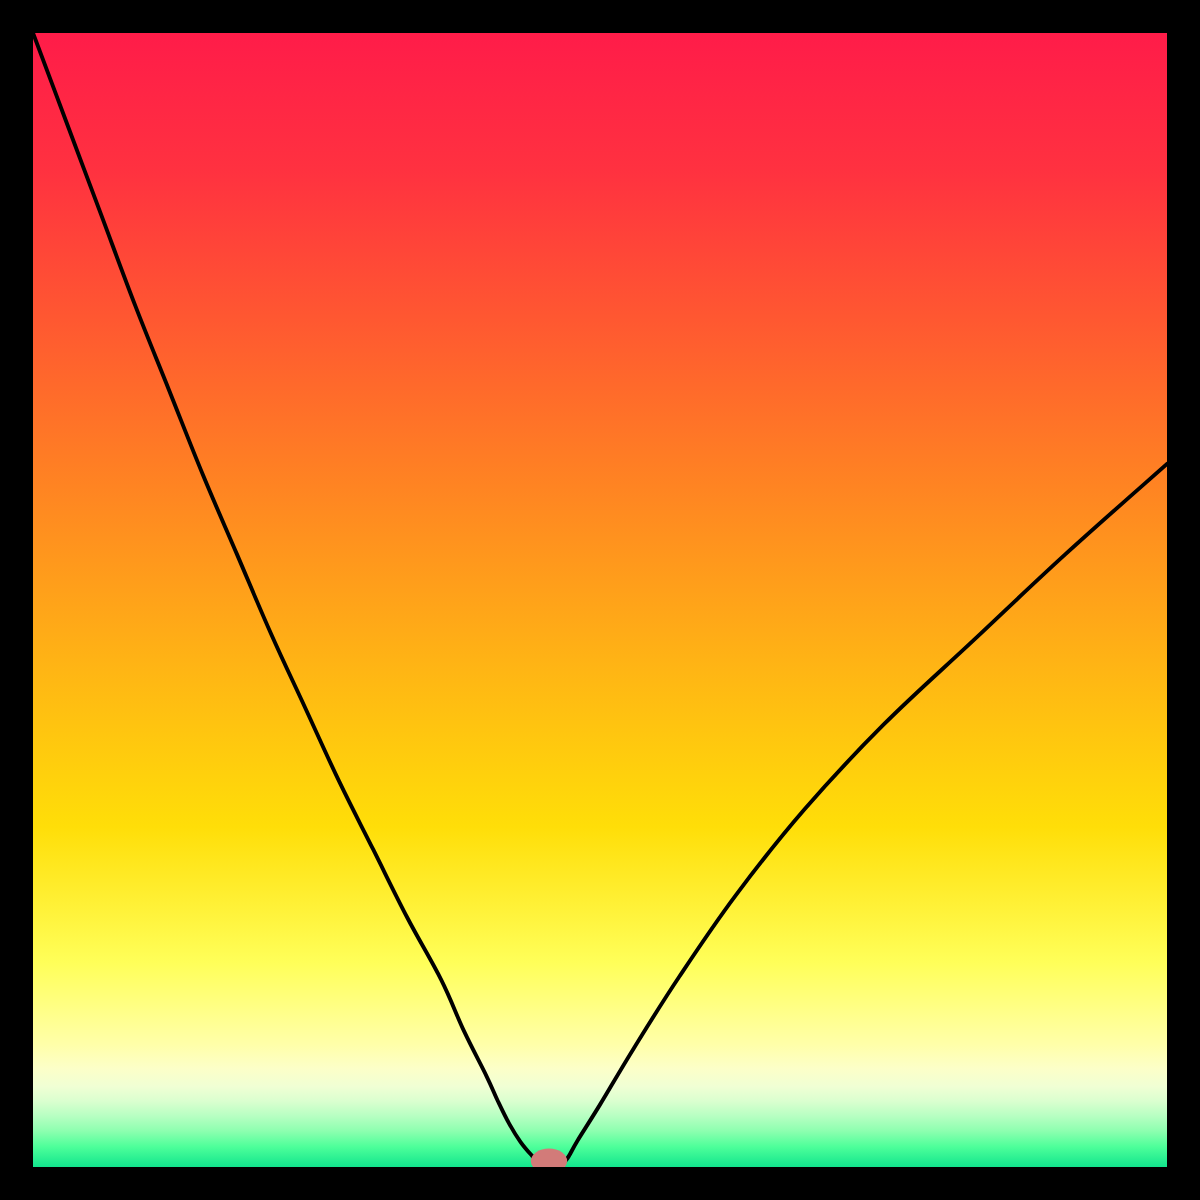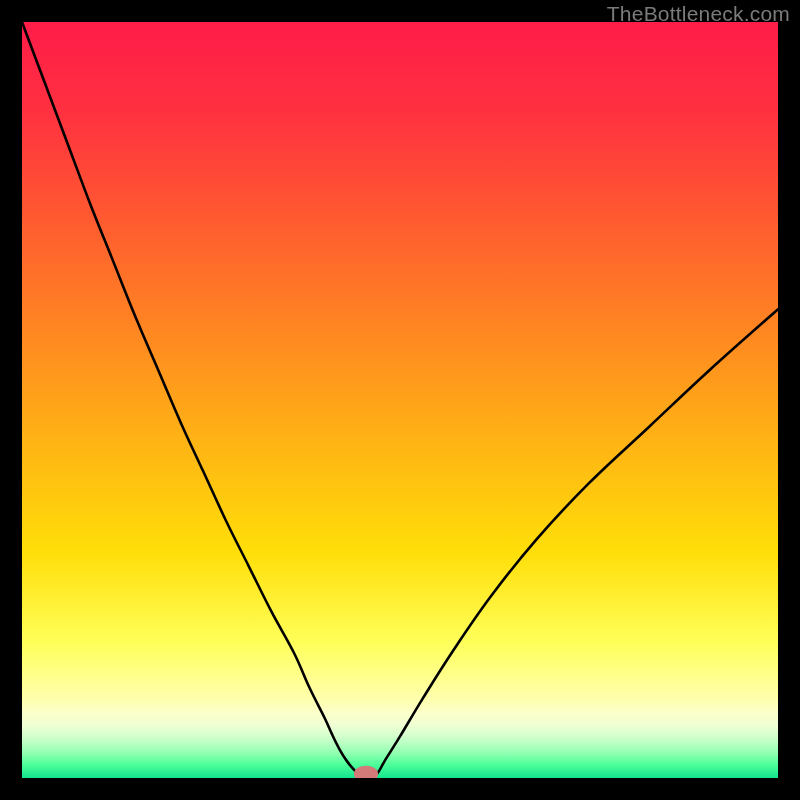--- a/index.html
+++ b/index.html
@@ -63,14 +63,13 @@
             <stop offset="98.20%" stop-color="#4eff9a"></stop>
             <stop offset="100.00%" stop-color="#12e58d"></stop>
           </linearGradient>
       </defs>
       <rect id="bg-rect" x="0" y="0" width="756" height="756" fill="url(#bg-grad)"></rect>
       <path id="curve" fill="none" stroke="#000000" stroke-width="2.6" stroke-linejoin="round" stroke-linecap="round" d="M 0.00 0.00 C 4.08 10.89, 14.52 38.71, 22.68 60.48 C 30.84 82.25, 37.20 99.19, 45.36 120.96 C 53.52 142.73, 59.88 160.35, 68.04 181.44 C 76.20 202.53, 82.56 217.73, 90.72 238.14 C 98.88 258.55, 105.24 275.11, 113.40 294.84 C 121.56 314.57, 127.92 328.71, 136.08 347.76 C 144.24 366.81, 150.60 382.31, 158.76 400.68 C 166.92 419.05, 173.28 432.13, 181.44 449.82 C 189.60 467.51, 195.96 481.95, 204.12 498.96 C 212.28 515.97, 218.64 527.99, 226.80 544.32 C 234.96 560.65, 241.32 574.03, 249.48 589.68 C 257.64 605.33, 265.36 617.65, 272.16 631.26 C 278.96 644.87, 281.84 653.71, 287.28 665.28 C 292.72 676.85, 298.32 687.08, 302.40 695.52 C 306.48 703.96, 307.24 706.44, 309.96 712.15 C 312.68 717.87, 314.80 722.37, 317.52 727.27 C 320.24 732.17, 322.36 735.56, 325.08 739.37 C 327.80 743.18, 329.92 745.45, 332.64 748.44 C 335.36 751.43, 337.48 754.64, 340.20 756.00 C 342.92 757.36, 345.04 756.82, 347.76 756.00 C 350.48 755.18, 352.60 754.59, 355.32 751.46 C 358.04 748.33, 358.80 745.28, 362.88 738.61 C 366.96 731.94, 371.20 725.58, 378.00 714.42 C 384.80 703.26, 391.15 692.00, 400.68 676.62 C 410.21 661.24, 418.67 647.36, 430.92 628.99 C 443.17 610.62, 453.75 594.56, 468.72 574.56 C 483.69 554.56, 496.39 538.27, 514.08 517.86 C 531.77 497.45, 546.59 481.57, 567.00 461.16 C 587.41 440.75, 605.71 424.87, 627.48 404.46 C 649.25 384.05, 664.83 368.85, 687.96 347.76 C 711.09 326.67, 743.75 298.17, 756.00 287.28"></path>
       <ellipse id="marker" fill="#d27b79" cx="343.98" cy="752.00" rx="12.10" ry="8.32"></ellipse>
     </svg>
   </div>
 
-  <div class="attribution">TheBottleneck.com</div>
 </div>
 
 </body></html>

